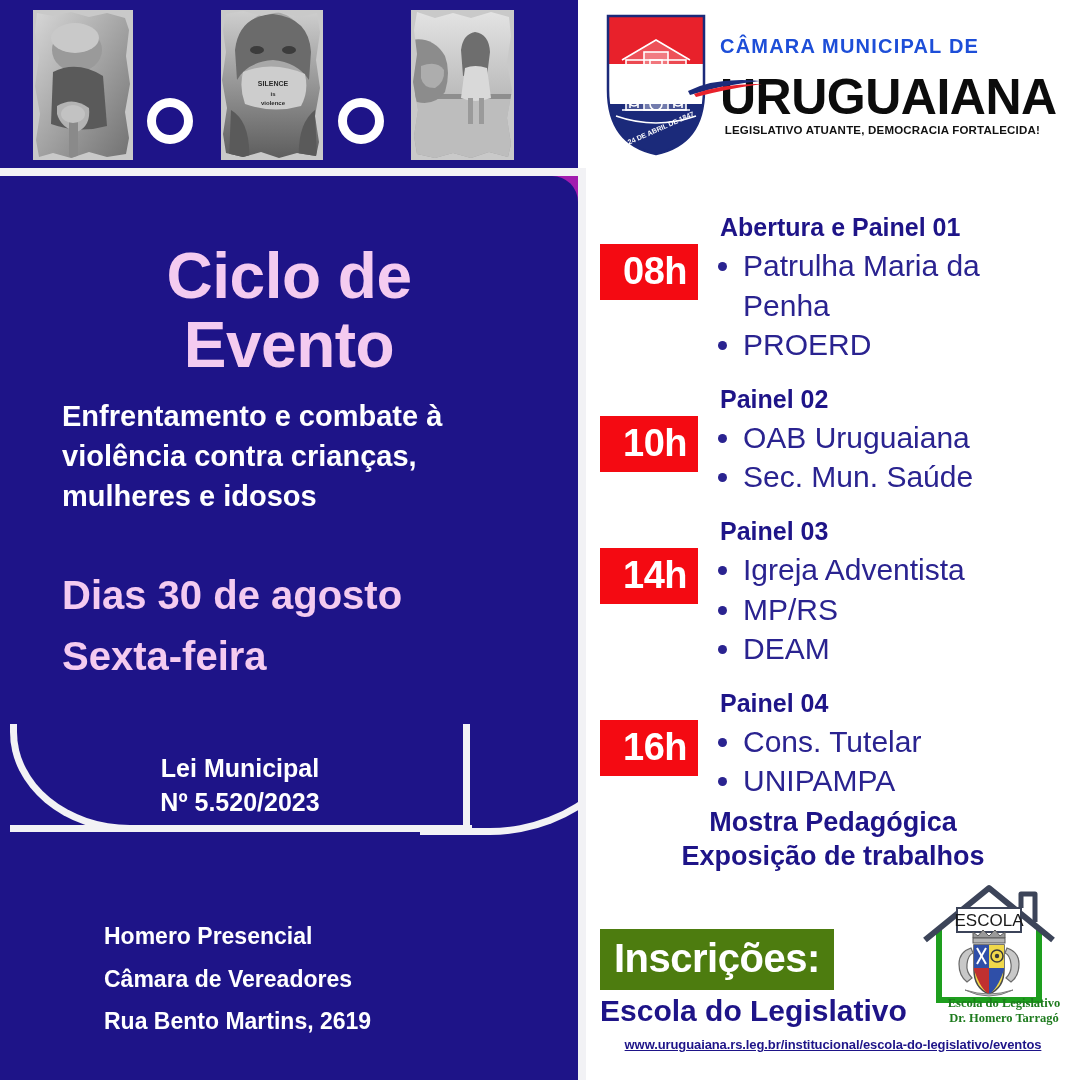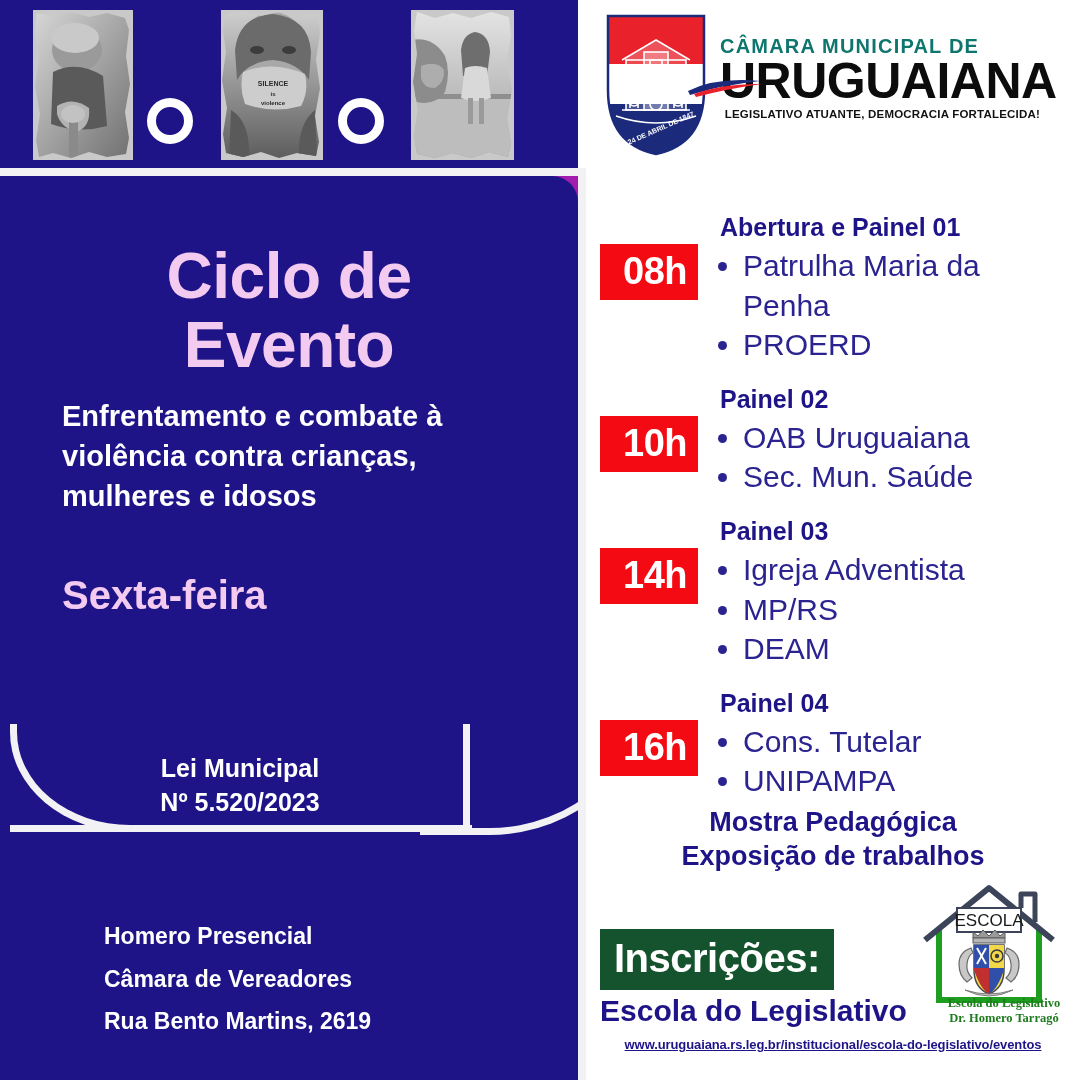--- a/index.html
+++ b/index.html
@@ -223,23 +223,23 @@
   .wordmark {
     position: absolute;
     left: 126px;
     top: 24px;
     width: 350px;
   }
   .wm-top {
     font-size: 20px;
     font-weight: 700;
     letter-spacing: 1.2px;
-    color: #0f766e;
+    color: #1d4ed8;
     line-height: 1;
-    margin-bottom: 2px;
+    margin-bottom: 18px;
   }
   .wm-main {
     font-size: 50px;
     font-weight: 700;
     letter-spacing: -0.5px;
     color: #0c0c0c;
     line-height: 0.95;
   }
   .wm-sub {
     font-size: 11.5px;
@@ -313,21 +313,21 @@
     font-size: 27px;
     font-weight: 700;
     line-height: 1.25;
   }
 
   
   .insc-badge {
     position: absolute;
     left: 14px;
     top: 929px;
-    background: #14532d;
+    background: #4d7c0f;
     color: #ffffff;
     font-size: 40px;
     font-weight: 700;
     line-height: 1;
     padding: 9px 14px 12px 14px;
     letter-spacing: -0.5px;
   }
   .insc-sub {
     position: absolute;
     left: 14px;
@@ -472,20 +472,21 @@
     <div class="sweep"></div>
 
     <div class="title-main">
       <div>Ciclo de</div>
       <div>Evento</div>
     </div>
 
     <div class="subtitle">Enfrentamento e combate à violência contra crianças, mulheres e idosos</div>
 
     <div class="date-block">
+      <div>Dias 30 de agosto</div>
       <div>Sexta-feira</div>
     </div>
 
     <div class="lei-block">
       <div>Lei Municipal</div>
       <div>Nº 5.520/2023</div>
     </div>
 
     <div class="venue-block">
       <div>Homero Presencial</div>

